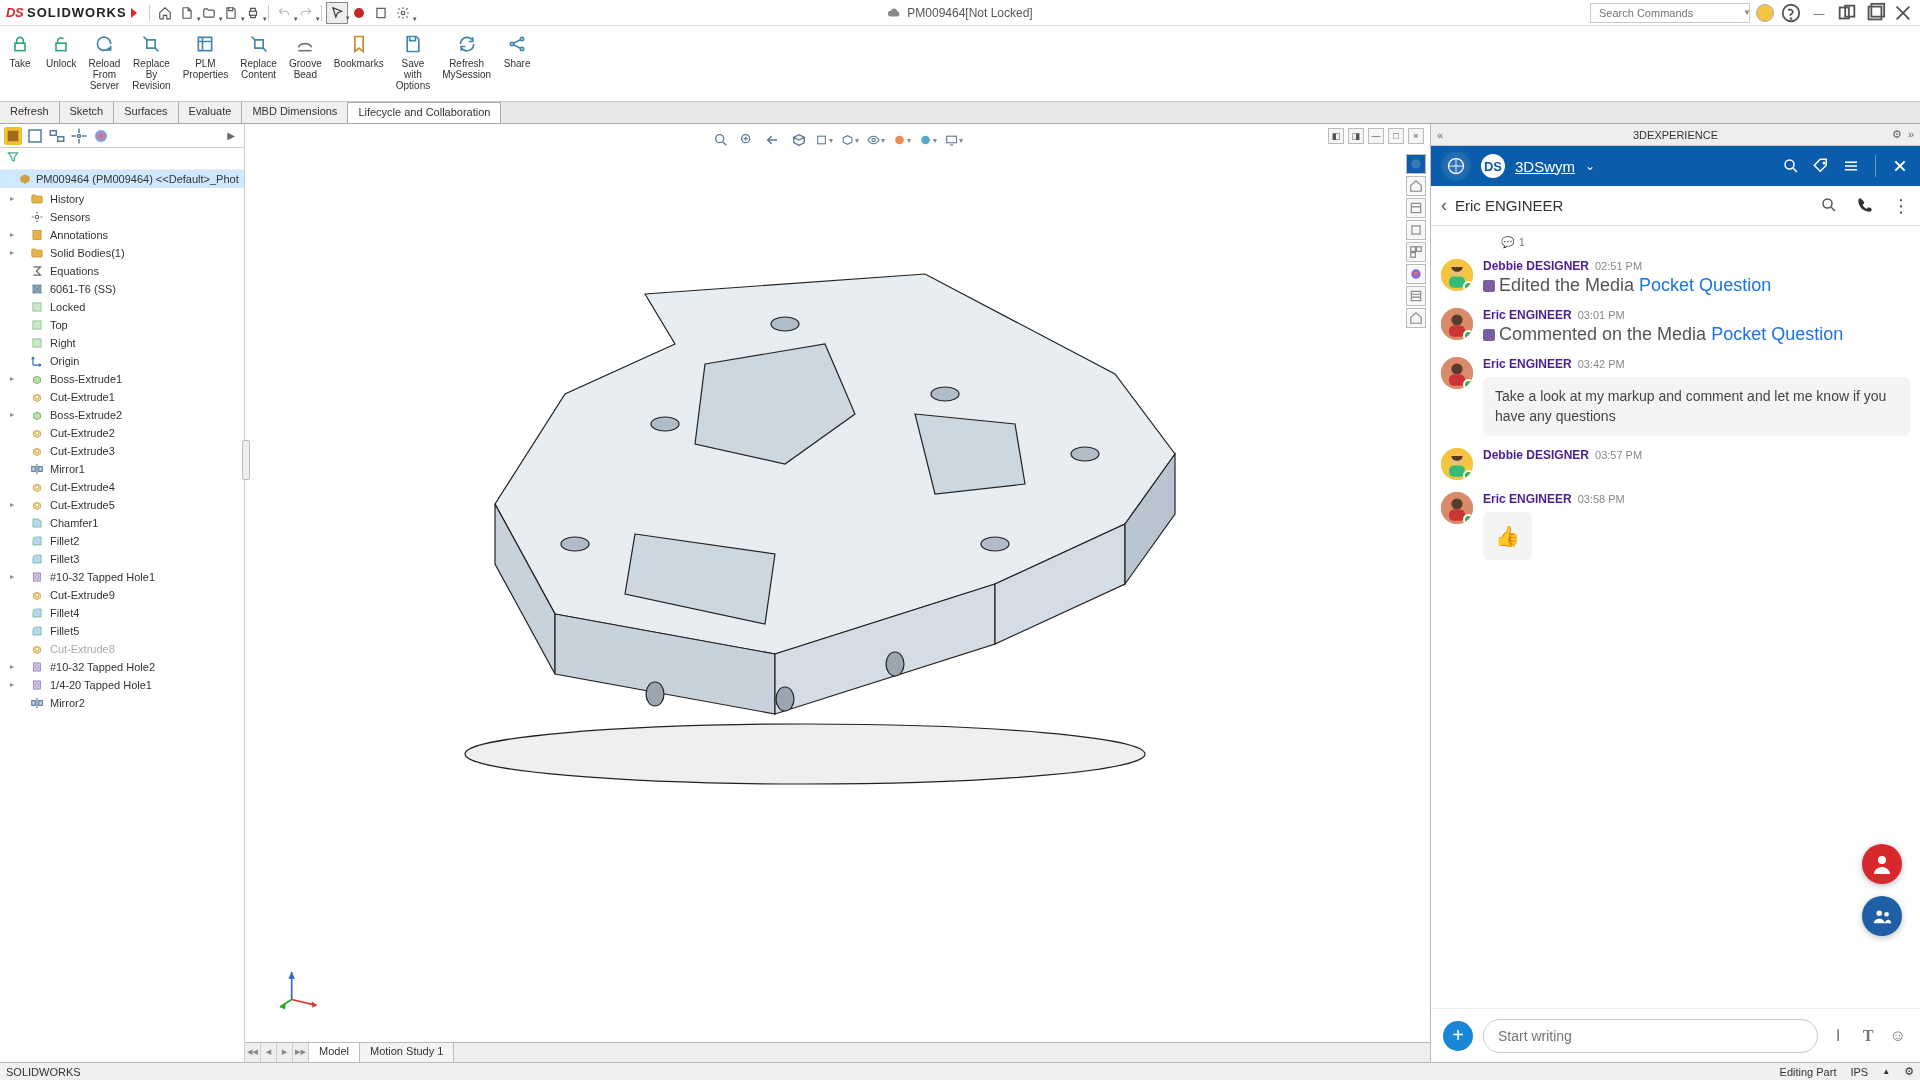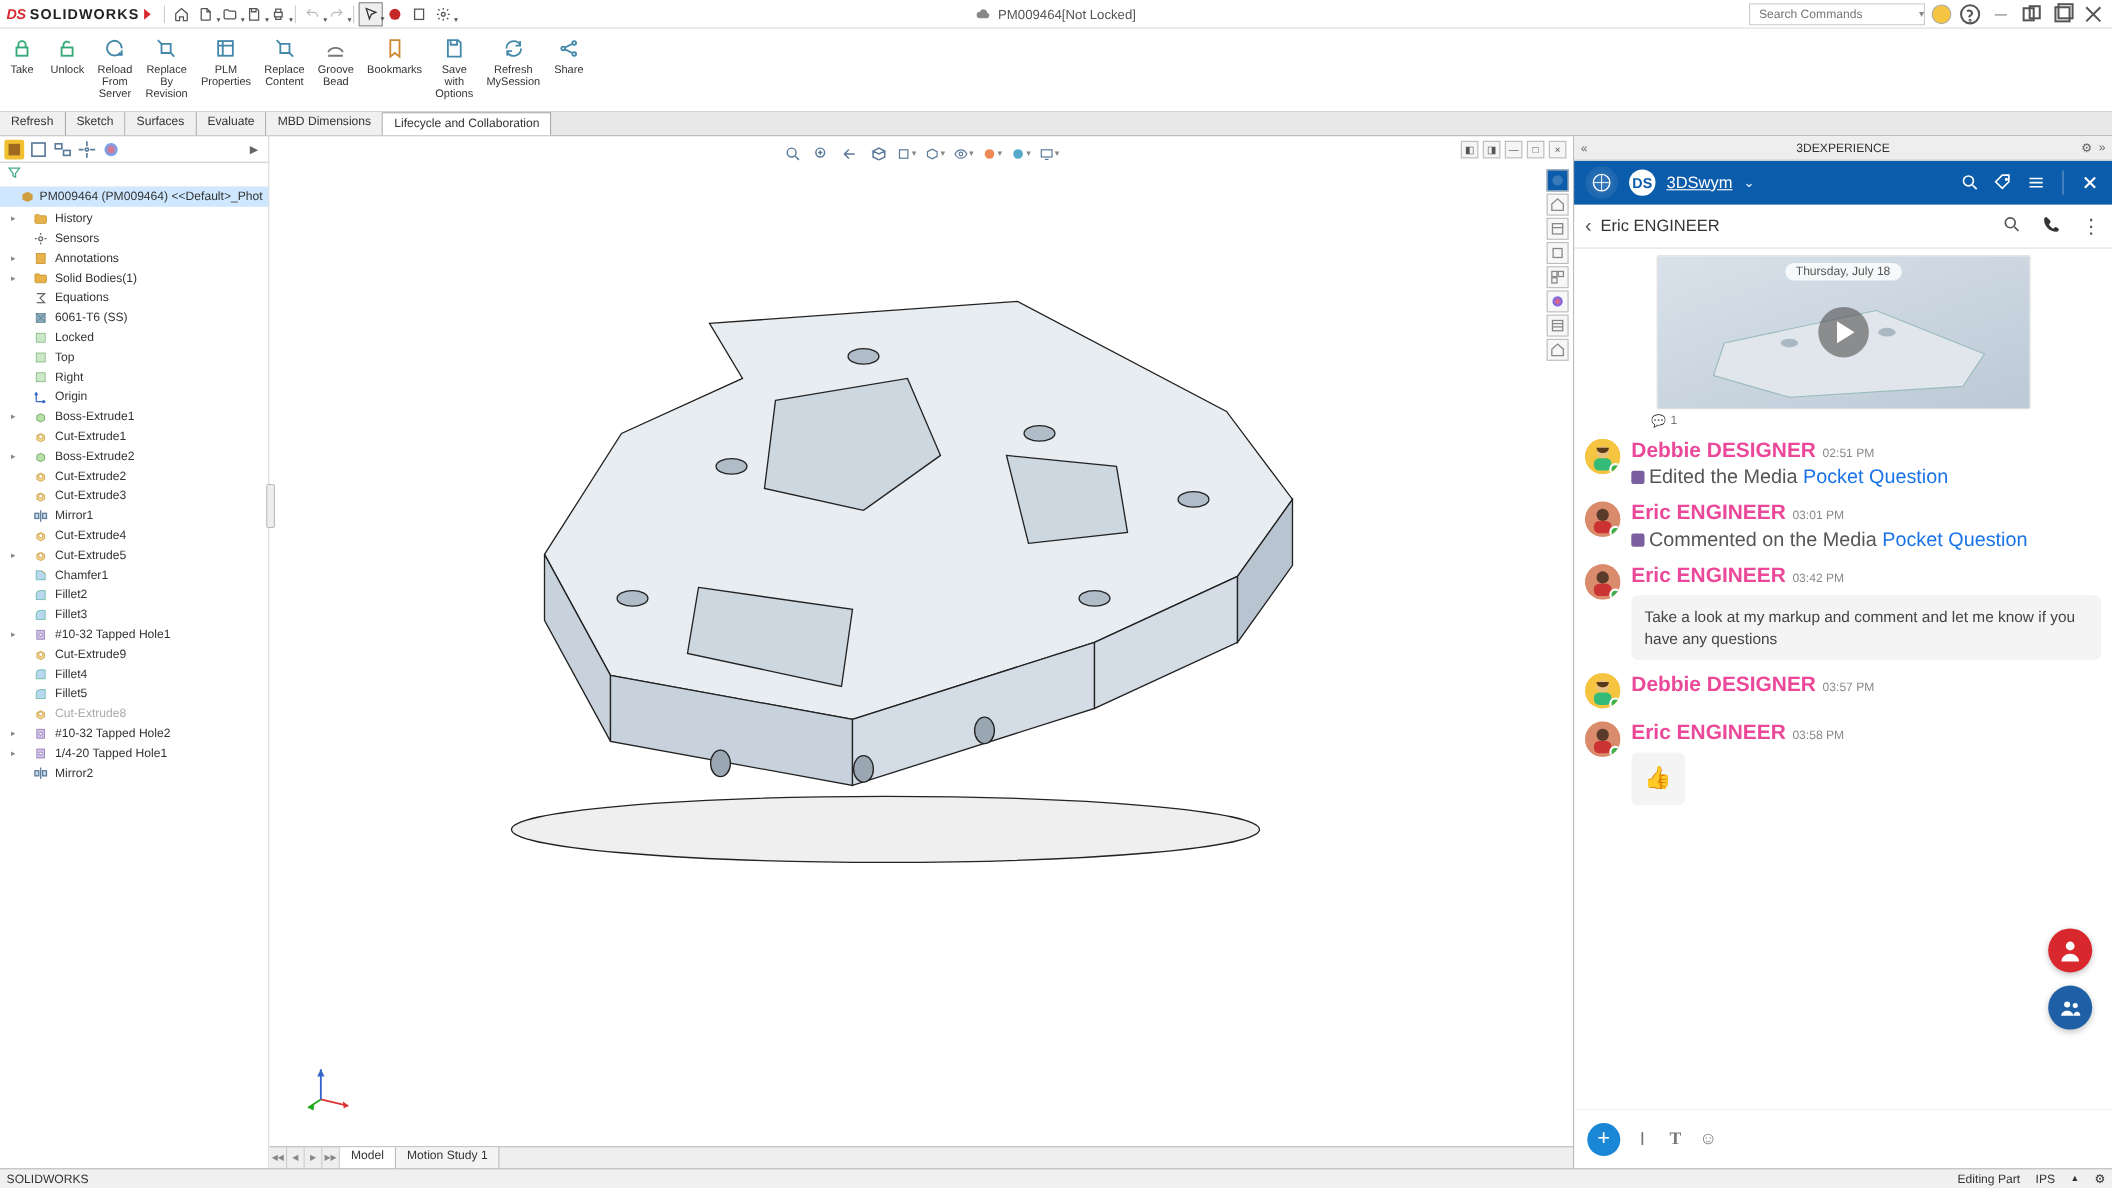--- a/index.html
+++ b/index.html
@@ -80,21 +80,21 @@
 .media-thumb .date{ position:absolute; top:6px; left:50%; transform:translateX(-50%); background:rgba(255,255,255,0.8); font-size:11px; padding:2px 10px; border-radius:10px; color:#555;}
 .thumb-footer{ display:flex; gap:4px; font-size:11px; color:#777; padding:4px 0 10px 60px;}
 .msg { display:flex; gap:10px; margin-bottom:12px; }
 .msg .av { width:32px; height:32px; border-radius:50%; flex-shrink:0; position:relative; background:#eee; overflow:hidden;}
 .msg .av .dot{ position:absolute; right:-1px; bottom:-1px; width:11px;height:11px;border-radius:50%;background:#3db04b;border:2px solid #fff;}
 .av.eric { background:#d98b6b; }
 .av.debbie { background:#f5c542; }
 .av svg{width:100%;height:100%;}
 .msg .body { flex:1; font-size:13px; }
 .msg .hdr { display:flex; gap:6px; align-items:baseline; }
-.msg .hdr .nm { font-weight:bold; color:#ec4899; font-size:19px;}
+.msg .hdr .nm { font-weight:bold; color:#4c1d95; font-size:12px;}
 .msg .hdr .tm { font-size:11px; color:#888; }
 .msg .action { font-size:18px; color:#555; margin-top:2px; }
 .msg .action .icon-s { display:inline-block; width:12px;height:12px;background:#7a5fa0;margin-right:4px;vertical-align:middle;border-radius:2px;}
 .msg .action a { color:#1a73e8; text-decoration:none; }
 .bubble { background:#f4f4f4; border-radius:6px; padding:10px 12px; margin-top:6px; font-size:14px; color:#444; line-height:1.4;}
 .bubble .thumb-sm{ width:110px; height:50px; background:#e8eef4; border:1px solid #ccc; margin-top:8px;}
 .bubble .thumb-dims{ width:60px; height:30px; border:1px solid #c33; margin-top:4px; background:#fff;}
 .emoji{ font-size:20px; padding:6px 4px; display:inline-block;}
 .chat-input { height:54px; border-top:1px solid #eee; display:flex; align-items:center; padding:0 12px; gap:10px; }
 .chat-input .plus { width:30px;height:30px;border-radius:50%;background:#1a87d6;color:#fff;display:flex;align-items:center;justify-content:center;font-size:20px;}
@@ -838,29 +838,20 @@
       <span><svg width="18" height="18" viewBox="0 0 24 24" fill="none" stroke="#555" stroke-width="2">
             <circle cx="10" cy="10" r="6"></circle>
             <path d="M20 20l-5-5"></path>
           </svg></span>
       <span style="margin:0 10px"><svg width="18" height="18" viewBox="0 0 24 24" fill="#333">
             <path d="M6 3c-1 0-3 1-3 3 0 8 7 15 15 15 2 0 3-2 3-3 0-1-3-3-4-3s-2 2-3 2-5-4-5-5 2-2 2-3-2-4-3-4z"></path>
           </svg></span>
       <span style="font-size:18px;color:#555">⋮</span>
     </div>
     <div class="chat-body">
-      <div class="media-thumb">
-        <div class="date">Thursday, July 18</div>
-        <svg width="100%" height="100%" viewBox="0 0 340 140">
-          <polygon fill="#e0e6ec" stroke="#9bb" points="60,80 200,50 300,90 280,120 120,130 50,110"></polygon>
-          <ellipse cx="120" cy="80" rx="8" ry="4" fill="#aab8c4"></ellipse>
-          <ellipse cx="210" cy="70" rx="8" ry="4" fill="#aab8c4"></ellipse>
-        </svg>
-        <div class="play"></div>
-      </div>
       <div class="thumb-footer">
         <span>💬</span>
         <span>1</span>
       </div>
       <div id="messages">
           <div class="msg">
             <div class="av debbie"><svg viewBox="0 0 40 40">
                 <rect width="40" height="40" fill="#f5c542"></rect>
                 <circle cx="20" cy="15" r="7" fill="#e8c080"></circle>
                 <rect x="10" y="22" width="20" height="14" rx="6" fill="#3b7"></rect>
@@ -940,20 +931,23 @@
             <svg width="22" height="22" viewBox="0 0 24 24" fill="#fff">
               <circle cx="9" cy="9" r="3"></circle>
               <circle cx="17" cy="10" r="2.5"></circle>
               <path d="M3 20c0-3 3-5 6-5s6 2 6 5zM15 20c0-2 2-4 4-4s3 2 3 4z"></path>
             </svg>
           </div>
       </div>
     </div>
     <div class="chat-input">
       <div class="plus">+</div>
+      <div class="field">
+        <input placeholder="Start writing" style="">
+      </div>
       <div class="ci-btn" style="font-family:serif">Ⅰ</div>
       <div class="ci-btn" style="font-family:serif;font-weight:bold">T</div>
       <div class="ci-btn">☺</div>
     </div>
   </div>
 </div>
 
 <div class="splitter-handle"></div>
 
 <div class="status">

